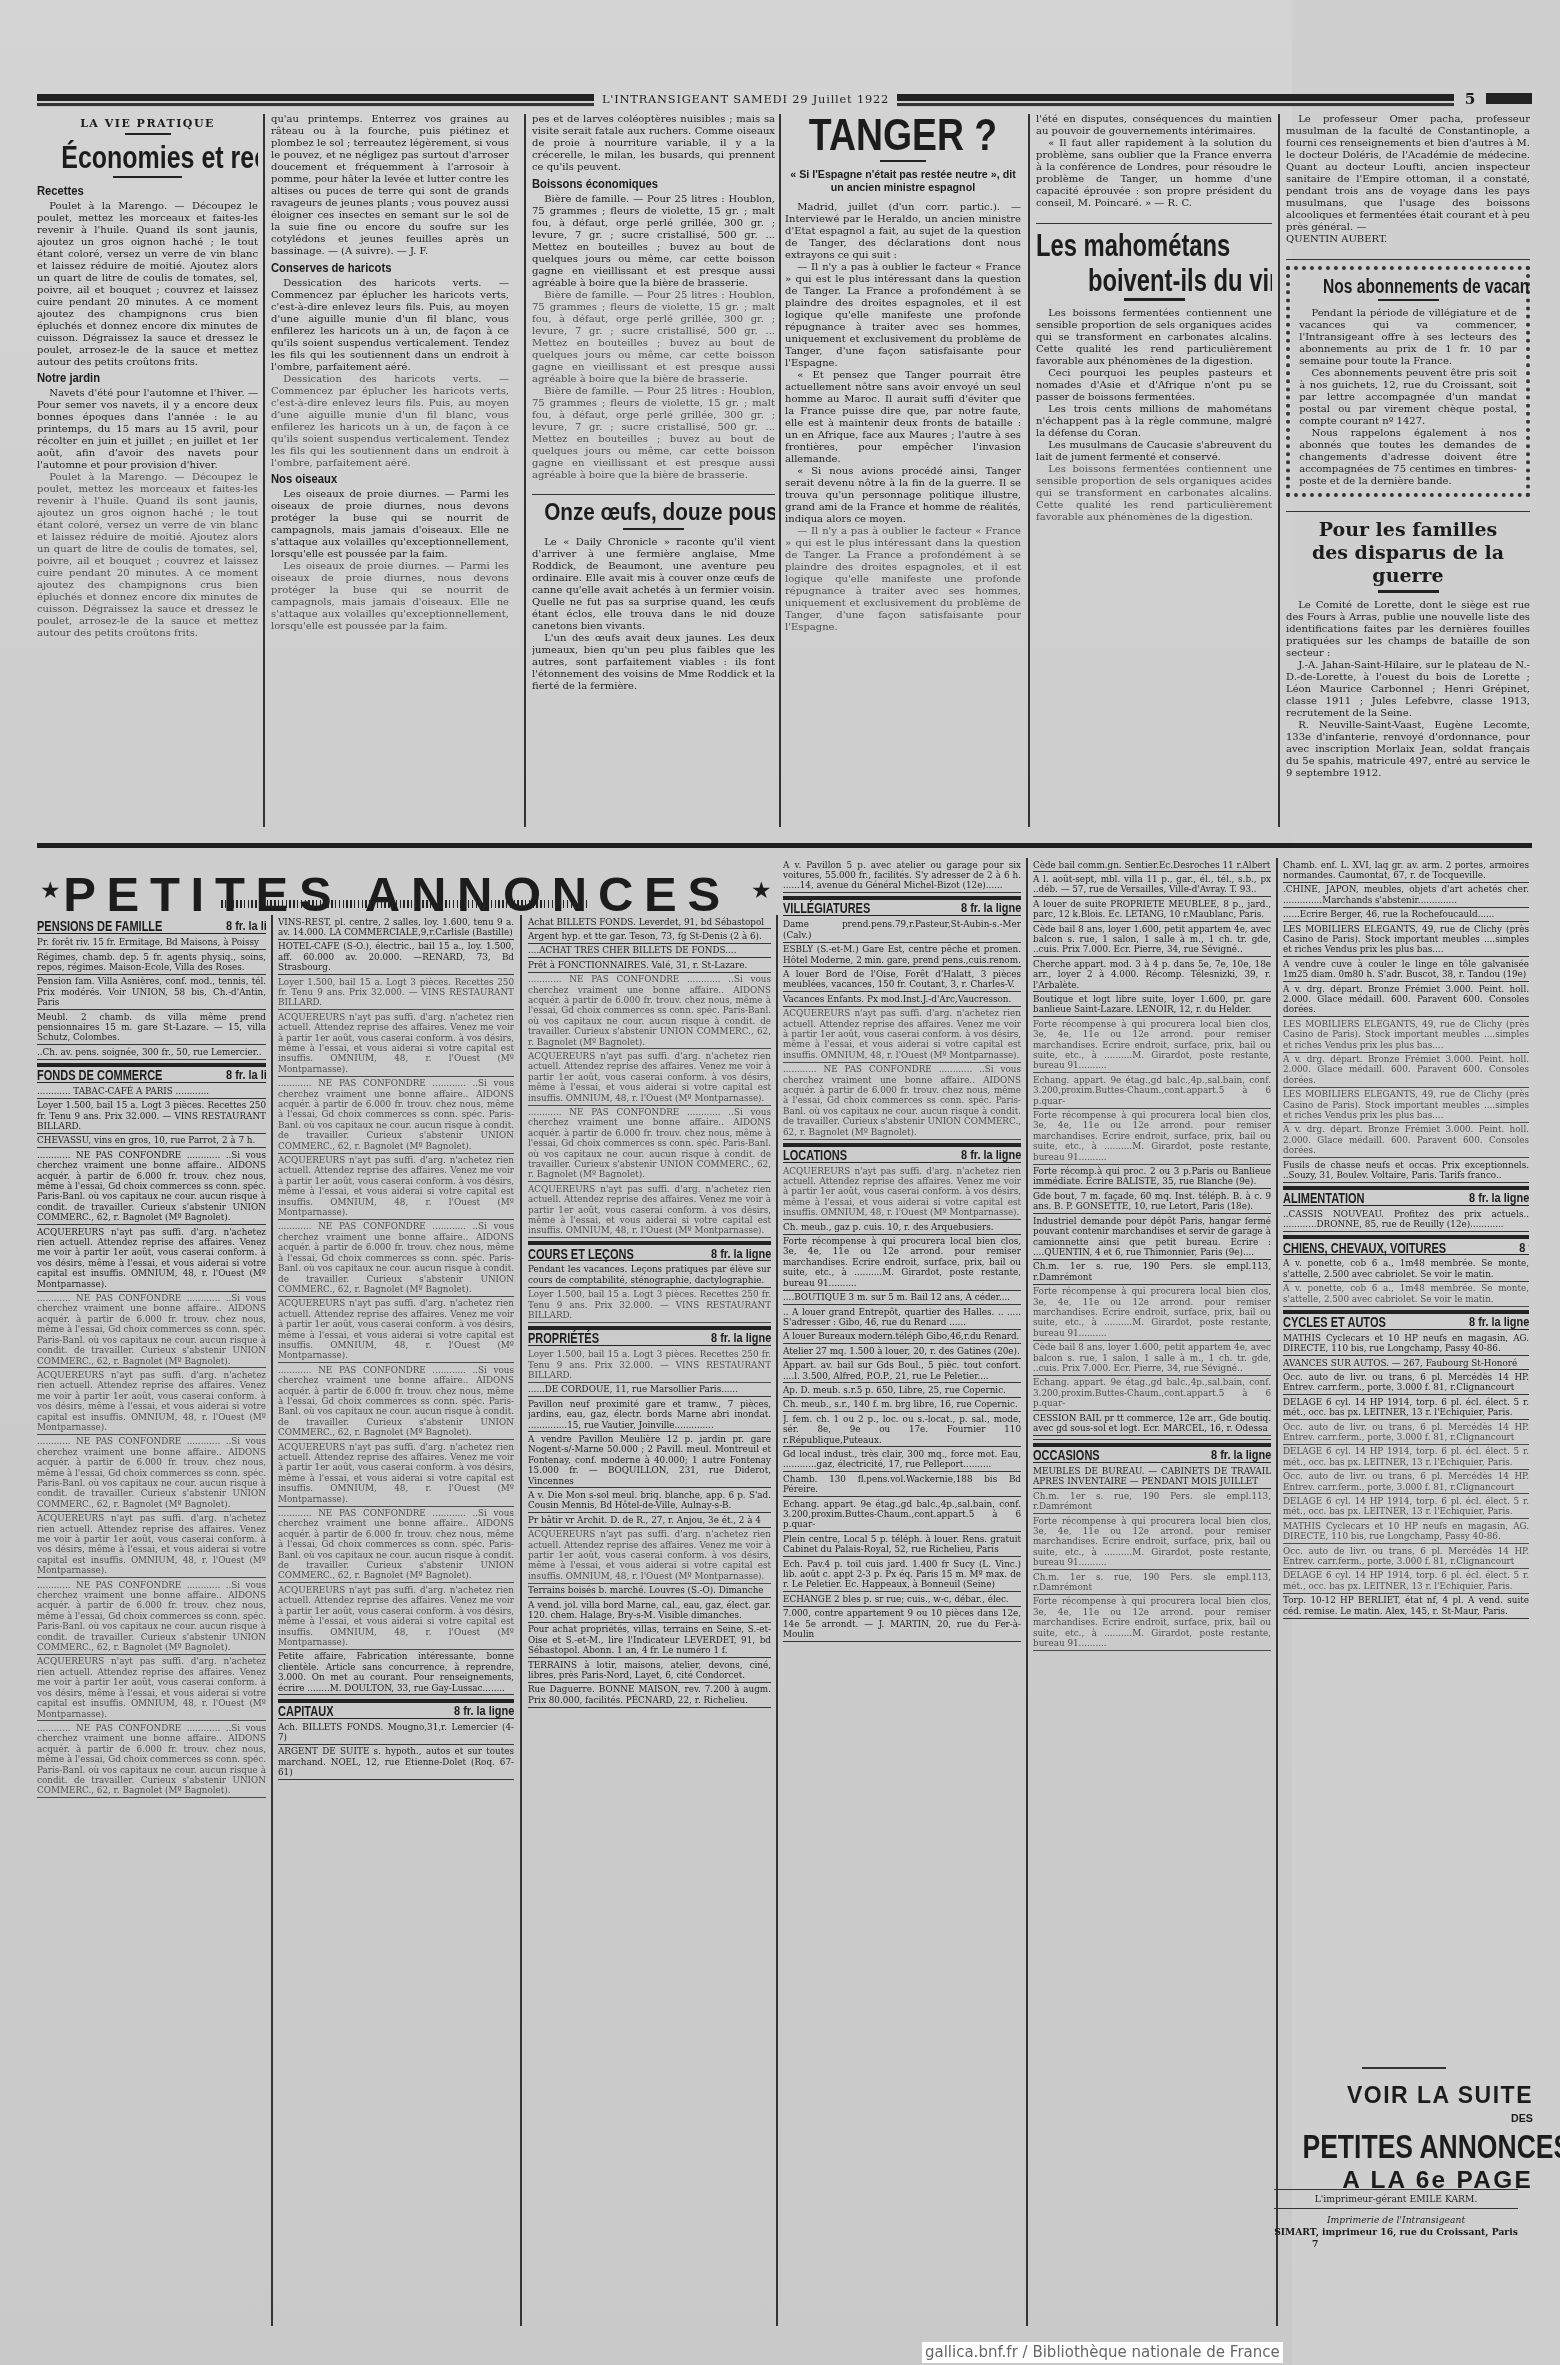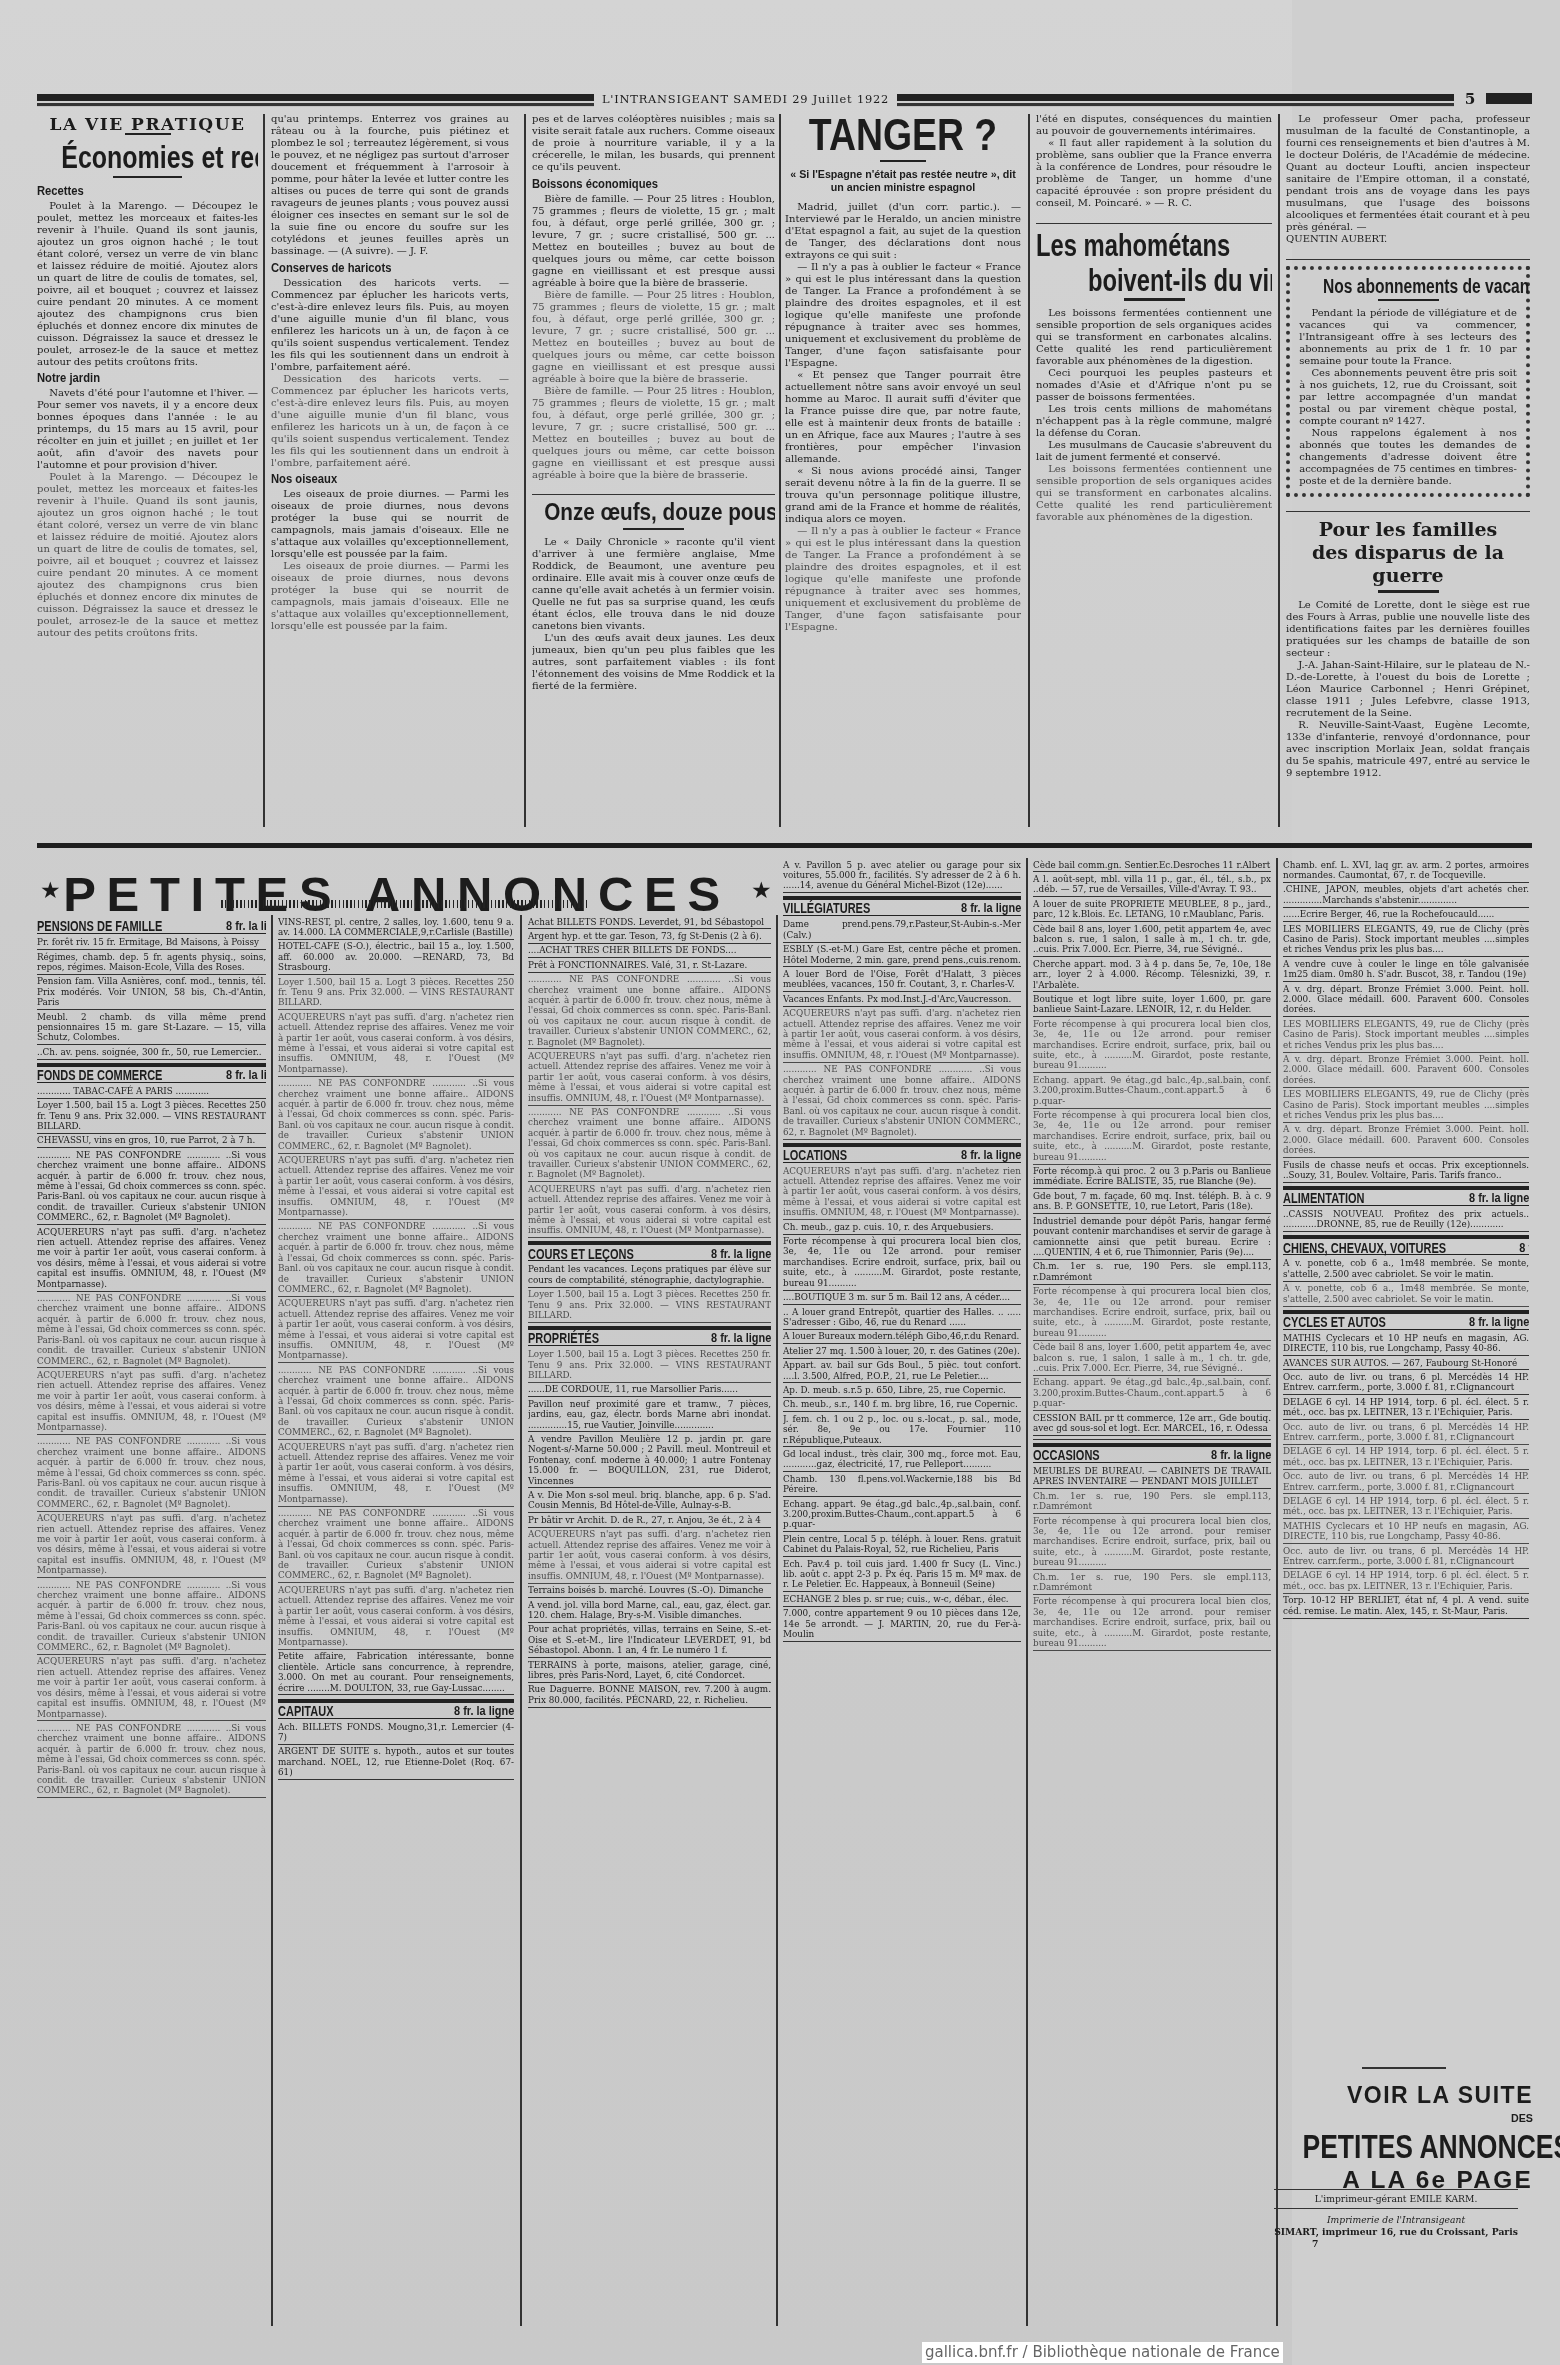--- a/index.html
+++ b/index.html
@@ -6,21 +6,21 @@
   body { width:1560px; height:2366px; background:#cfcfcf; overflow:hidden; position:relative; font-family:"DejaVu Serif", serif; color:#1c1c1c; }
   .page { position:absolute; left:0; top:0; width:1292px; height:2366px; background:linear-gradient(180deg,#d4d4d4 0%,#cbcbcb 50%,#c9c9c9 100%); }
   .masthead { position:absolute; left:37px; top:90px; width:1495px; height:17px; display:flex; align-items:center; }
   .masthead .bar { flex:1; height:6.9px; background:#222; border-bottom:2.3px solid #cfcfcf; box-shadow:0 3.1px 0 #333; }
   .masthead .title { padding:0 7.6px; font-size:11.4px; letter-spacing:0.8px; white-space:nowrap; }
   .masthead .pnum { padding:0 10.7px; font-size:15.3px; font-weight:bold; }
   .masthead .tail { width:46px; height:10.7px; background:#222; }
   .col { position:absolute; overflow:hidden; font-size:10px; line-height:12px; text-align:justify; }
   .vrule { position:absolute; width:1.5px; background:#333; }
   .thickrule { position:absolute; height:5.3px; background:#1f1f1f; }
-  .kicker { text-align:center; font-weight:bold; letter-spacing:1.5px; font-size:17px; margin:4.6px 0 1.5px; }
+  .kicker { text-align:center; font-weight:bold; letter-spacing:1.5px; font-size:11px; margin:4.6px 0 1.5px; }
   .shortline { width:46px; height:2.3px; background:#222; margin:3.1px auto 6.1px; }
   .bighead { font-family:"Liberation Sans", sans-serif; font-weight:bold; font-stretch:condensed; text-align:center; line-height:1; transform:scaleX(0.78); transform-origin:center; white-space:nowrap; }
   .subhead { font-family:"Liberation Sans", sans-serif; font-weight:bold; font-size:13.7px; transform:scaleX(0.82); transform-origin:left; white-space:nowrap; margin:4.6px 0 3.1px; }
   .deck { text-align:center; font-family:"Liberation Sans", sans-serif; font-weight:bold; font-size:10.7px; line-height:13px; margin:3.1px 0 6.1px; }
   p { margin:0 0 0 0; text-indent:12.2px; }
   .box { border:4.6px dotted #333; padding:6.1px 9.2px; margin:6.1px 0; }
   .wavy { height:7.6px; border-bottom:1.5px solid #333; margin:6.1px 0; position:relative; }
   .pa-title { position:absolute; left:46px; top:866px; width:702px; text-align:center; font-family:"Liberation Sans", sans-serif; font-weight:900; font-size:49px; letter-spacing:10.7px; }
   .star { position:absolute; top:877px; font-size:23px; }
   .hatch { position:absolute; left:221px; top:900px; width:366px; height:7.6px; background:repeating-linear-gradient(90deg,#222 0 1.5px,transparent 1.5px 3.8px); }
@@ -212,21 +212,21 @@
     <div class="ad filler">Loyer 1.500, bail 15 a. Logt 3 pièces. Recettes 250 fr. Tenu 9 ans. Prix 32.000. — VINS RESTAURANT BILLARD.</div>
     <div class="ad">......DE CORDOUE, 11, rue Marsollier Paris......</div>
     <div class="ad">Pavillon neuf proximité gare et tramw., 7 pièces, jardins, eau, gaz, électr. bords Marne abri inondat. ..............15, rue Vautier, Joinville..............</div>
     <div class="ad">A vendre Pavillon Meulière 12 p. jardin pr. gare Nogent-s/-Marne 50.000 ; 2 Pavill. meul. Montreuil et Fontenay, conf. moderne à 40.000; 1 autre Fontenay 15.000 fr. — BOQUILLON, 231, rue Diderot, Vincennes</div>
     <div class="ad">A v. Die Mon s-sol meul. briq. blanche, app. 6 p. S'ad. Cousin Mennis, Bd Hôtel-de-Ville, Aulnay-s-B.</div>
     <div class="ad">Pr bâtir vr Archit. D. de R., 27, r. Anjou, 3e ét., 2 à 4</div>
     <div class="ad filler">ACQUEREURS n'ayt pas suffi. d'arg. n'achetez rien actuell. Attendez reprise des affaires. Venez me voir à partir 1er août, vous caserai conform. à vos désirs, même à l'essai, et vous aiderai si votre capital est insuffis. OMNIUM, 48, r. l'Ouest (Mº Montparnasse).</div>
     <div class="ad">Terrains boisés b. marché. Louvres (S.-O). Dimanche</div>
     <div class="ad">A vend. jol. villa bord Marne, cal., eau, gaz, élect. gar. 120. chem. Halage, Bry-s-M. Visible dimanches.</div>
     <div class="ad">Pour achat propriétés, villas, terrains en Seine, S.-et-Oise et S.-et-M., lire l'Indicateur LEVERDET, 91, bd Sébastopol. Abonn. 1 an, 4 fr. Le numéro 1 f.</div>
-    <div class="ad">TERRAINS à porte, maisons, atelier, garage, ciné, libres, près Paris-Nord, Layet, 6, cité Condorcet.</div>
+    <div class="ad">TERRAINS à lotir, maisons, atelier, devons, ciné, libres, près Paris-Nord, Layet, 6, cité Condorcet.</div>
     <div class="ad">Rue Daguerre. BONNE MAISON, rev. 7.200 à augm. Prix 80.000, facilités. PÉCNARD, 22, r. Richelieu.</div>
   </div>
   <div class="vrule" style="left:776px; top:915px; height:1411px;"></div>
 
   <div class="adcol" style="left:783px; top:858px; width:238px; height:1472px;">
     <div class="ad">A v. Pavillon 5 p. avec atelier ou garage pour six voitures, 55.000 fr., facilités. S'y adresser de 2 à 6 h. ......14, avenue du Général Michel-Bizot (12e)......</div>
     <div class="adsec">
       <span class="name">VILLÉGIATURES</span>
       <span class="price">8 fr. la ligne</span>
     </div>

